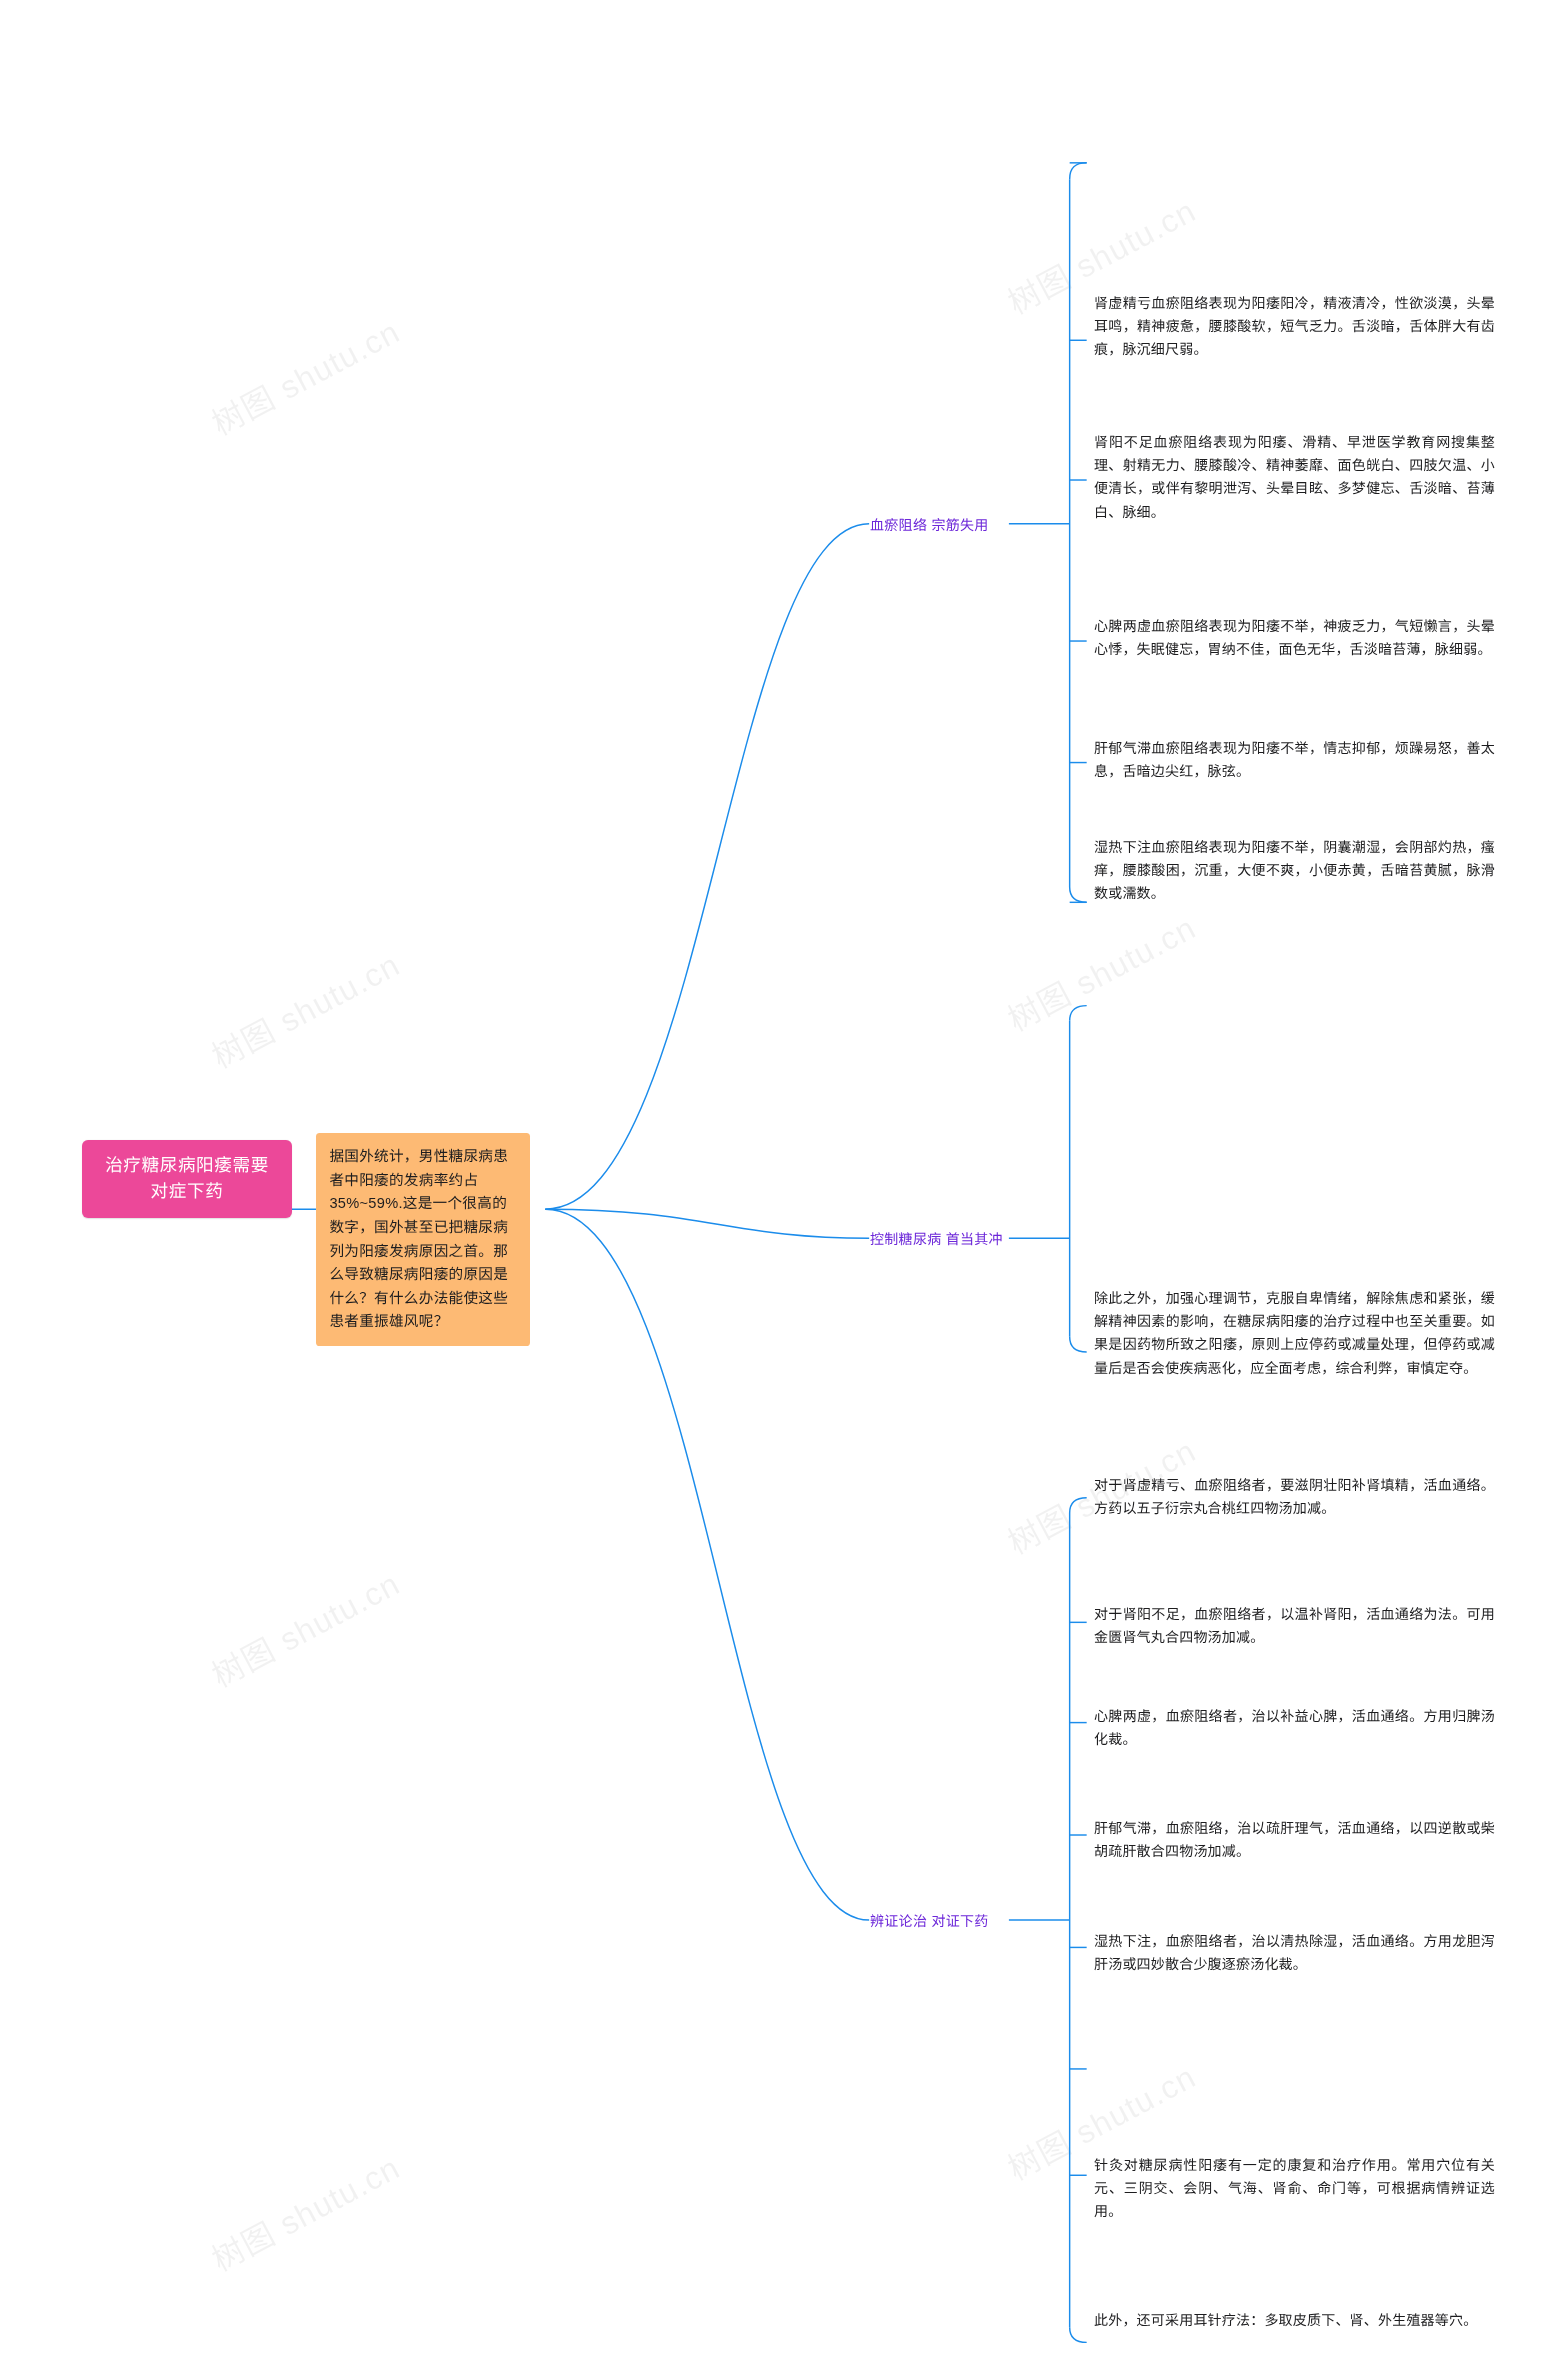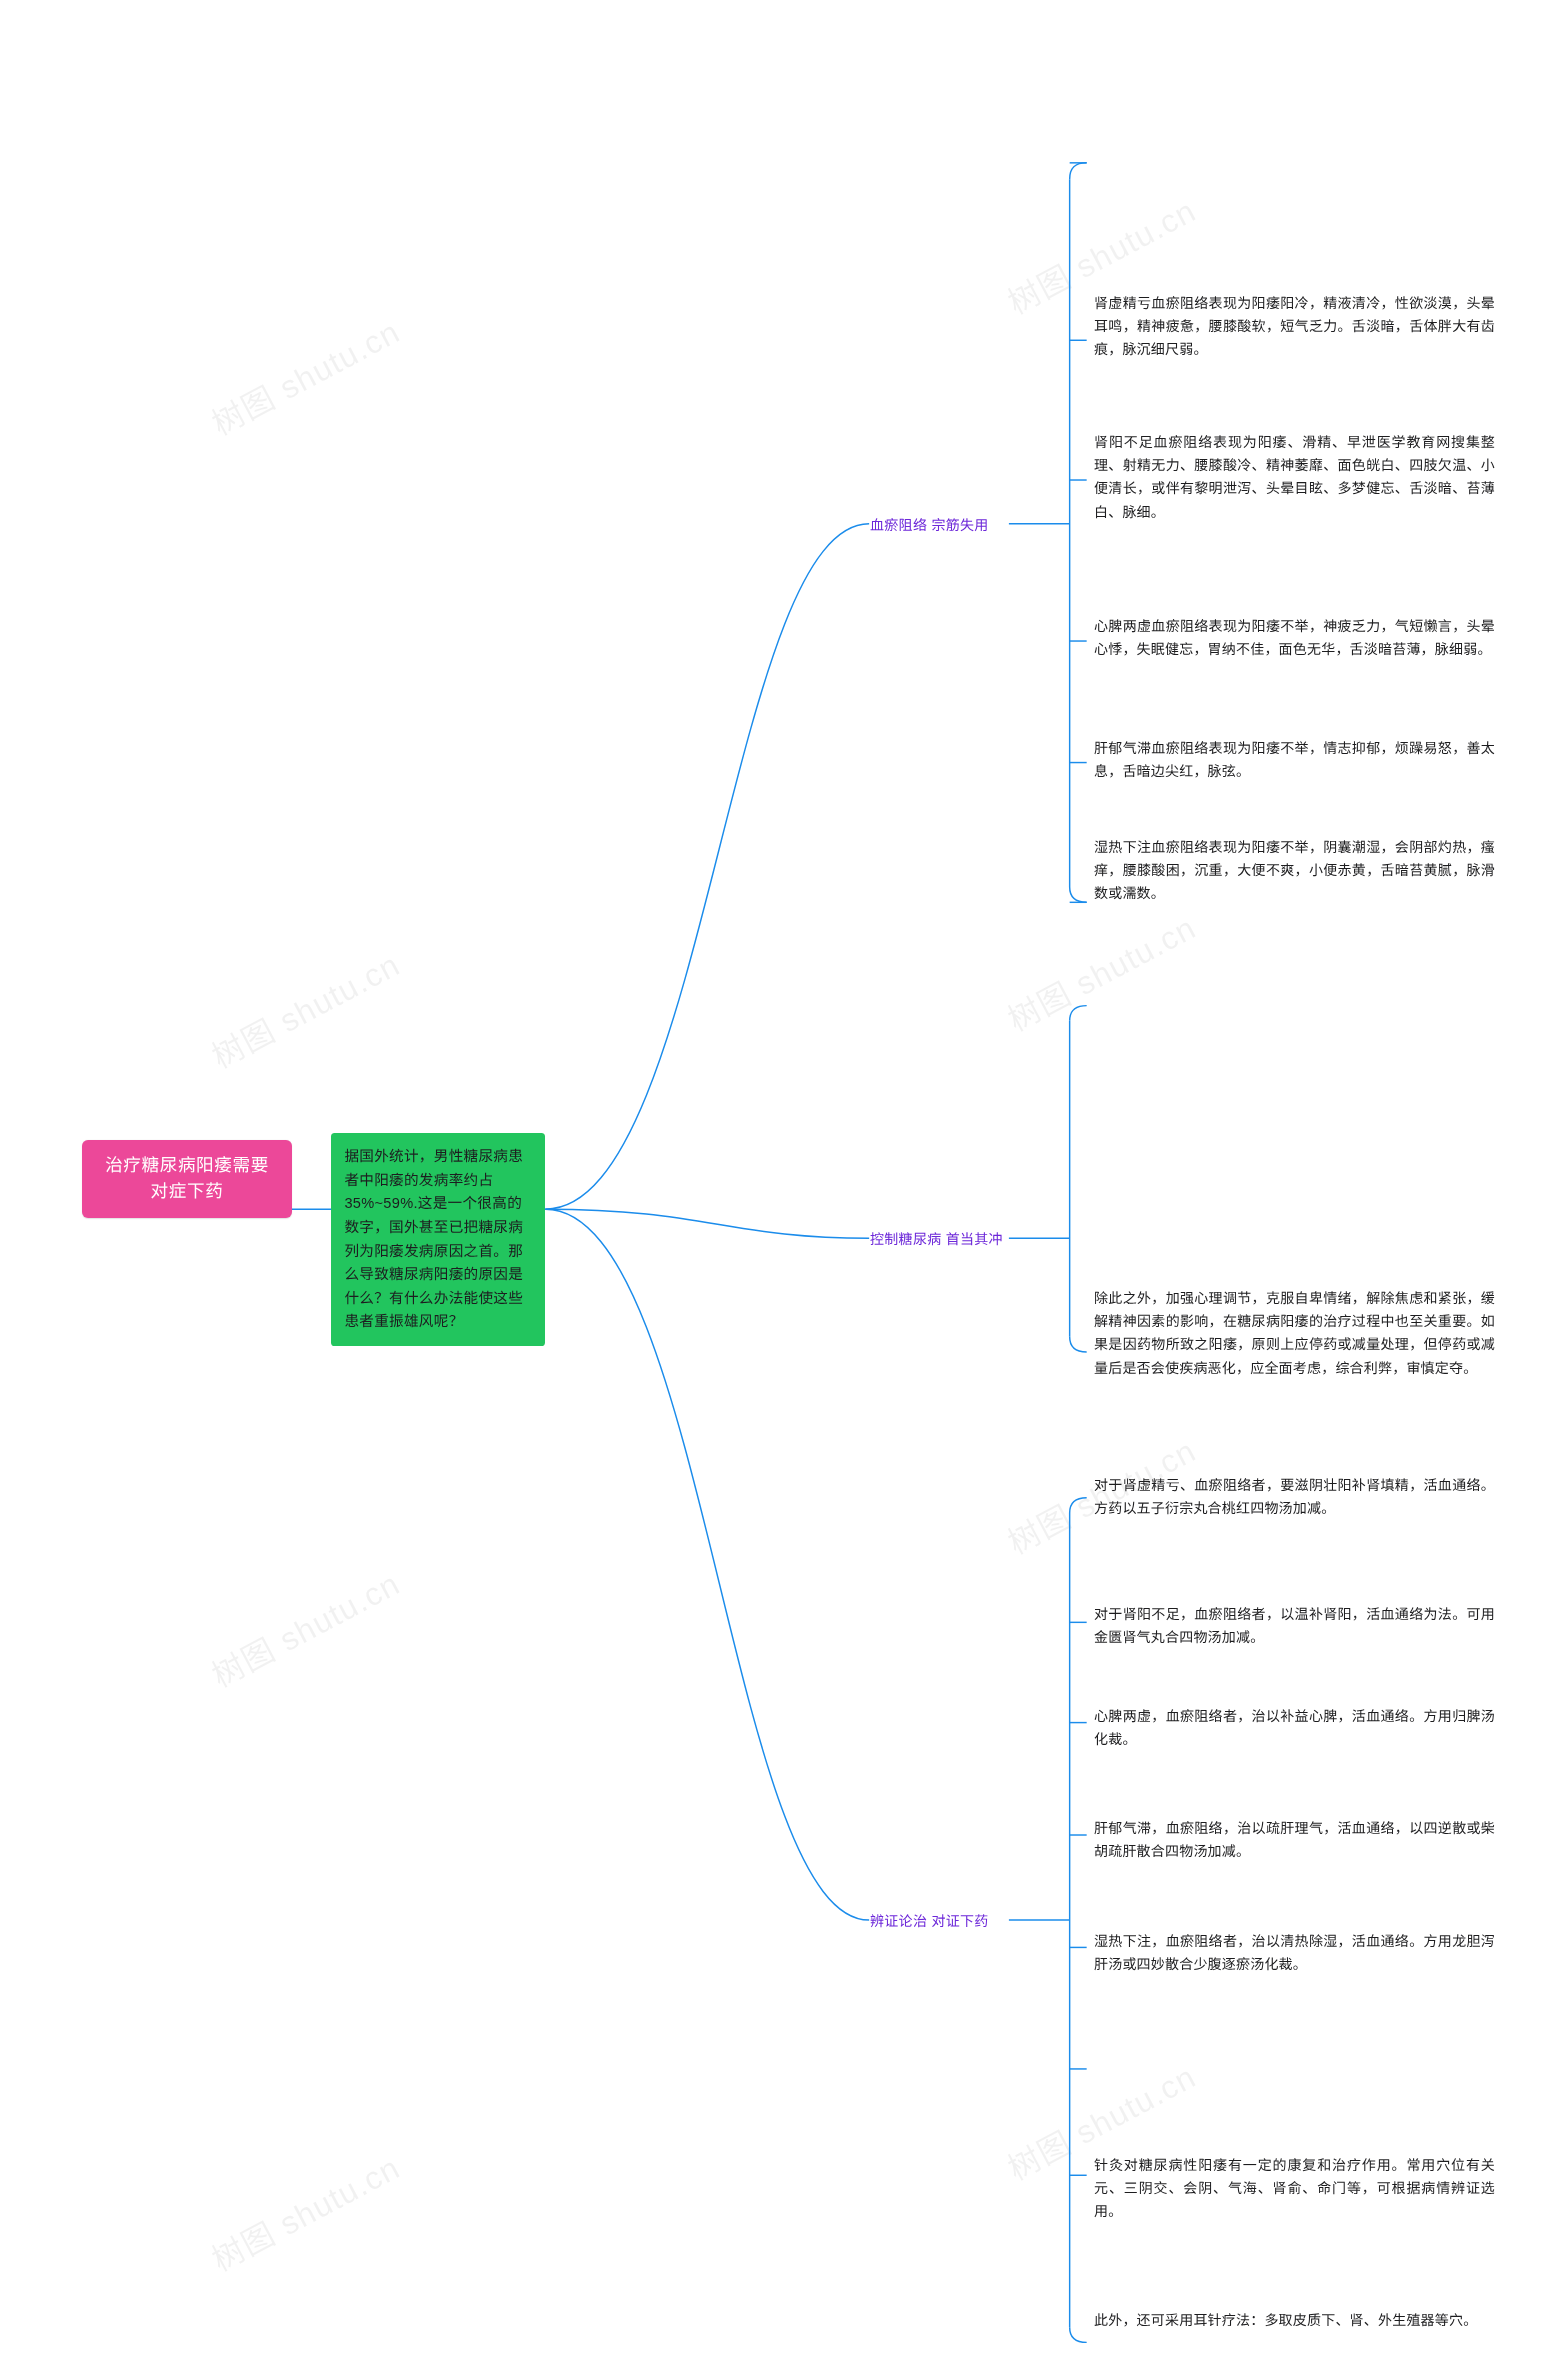--- a/index.html
+++ b/index.html
@@ -40,24 +40,24 @@
     padding:13.4px 14.6px;
     font-size:17.6px;
     line-height:1.45;
     text-align:center;
     letter-spacing:0.6px;
     box-shadow:0 0.6px 1.2px rgba(0,0,0,.12);
   }
   
   .l1box{
     position:absolute;
-    left:331px; top:1133px;
+    left:316px; top:1133px;
     width:214px;
     box-sizing:border-box;
-    background:#22c55e;
+    background:#fdba74;
     border-radius:3.6px;
     padding:12px 13.4px;
     font-size:14.6px;
     line-height:1.62;
     color:#1d1d1f;
     letter-spacing:0.3px;
   }
   
   .blabel{
     position:absolute;

